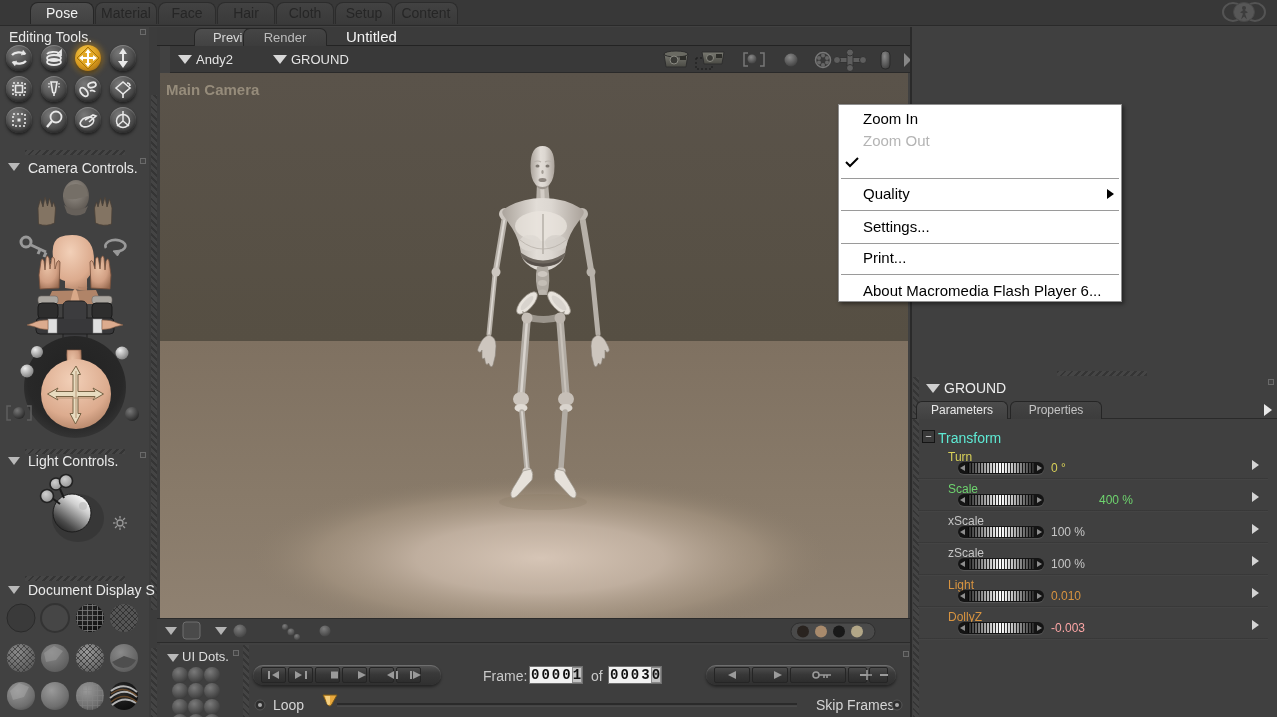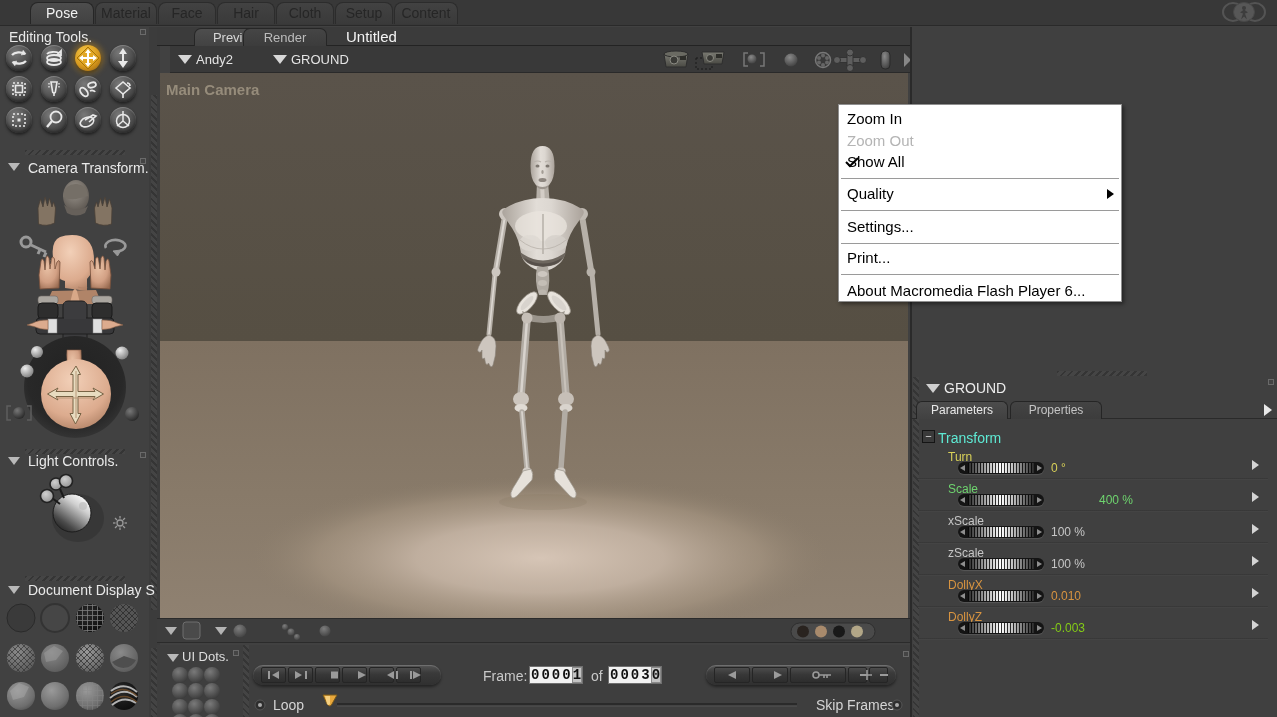--- a/index.html
+++ b/index.html
@@ -36,21 +36,21 @@
 
 
 #vp { position:absolute; left:160px; top:73px; width:748px; height:545px; overflow:hidden;
   background:#5b5347; }
 
 
 #menu { position:absolute; left:838px; top:104px; width:284px; height:198px;
   background:#ffffff; border:1px solid #8f8f8f; box-shadow:2px 2px 4px rgba(0,0,0,0.45);
   z-index:50; }
 .mi { position:absolute; left:0; width:282px; height:22px; color:#000; font-size:15px;
-  line-height:22px; padding-left:8px; white-space:nowrap; }
+  line-height:22px; padding-left:24px; white-space:nowrap; }
 .mi.dis { color:#b4b4b4; }
 .msep { position:absolute; left:2px; width:278px; height:1px; background:#9a9a9a; }
 
 
 .plabel { position:absolute; font-size:12px; }
 .pval { position:absolute; font-size:12px; }
 .dial { position:absolute; width:86px; height:12px; border-radius:6px; background:#141414;
   box-shadow:0 1px 1px rgba(255,255,255,0.12); }
 .dial .ribs { position:absolute; left:10px; top:1px; width:66px; height:10px;
   background:
@@ -217,21 +217,21 @@
             <line x1="13" y1="14" x2="7" y2="19"></line>
             <line x1="13" y1="14" x2="19" y2="19"></line>
           </g>
         </svg>
   </div>
 </div>
 
 <div class="hsep" style="left:25px; top:150px; width:100px;"></div>
 
 <div class="tri" style="left:8px; top:163px;"></div>
-<div class="ltitle" style="left:28px; top:160px;">Camera Transform.</div>
+<div class="ltitle" style="left:28px; top:160px;">Camera Controls.</div>
 <div class="sqico" style="left:140px; top:158px;"></div>
 <div id="cam-controls">
 <svg class="abs" style="left:0; top:175px;" width="150" height="270" viewBox="0 0 150 270">
   <defs>
     <radialGradient id="fleshg" cx="0.4" cy="0.35" r="0.75">
       <stop offset="0" stop-color="#e8c0a4"></stop>
             <stop offset="0.6" stop-color="#d2a084"></stop>
             <stop offset="1" stop-color="#9a6c52"></stop>
     </radialGradient>
     <radialGradient id="fleshg2" cx="0.45" cy="0.3" r="0.8">
@@ -780,46 +780,45 @@
     <div class="plabel" style="left:36px; top:519px; color:#c6c6c6;">zScale</div>
     <div class="dial" style="left:46px; top:531px;">
           <div class="ribs"></div>
           <div class="la"></div>
           <div class="ra"></div>
         </div>
     <div class="pval" style="left:139px; top:530px; color:#c6c6c6;">100 %</div>
     <div class="rowarr" style="left:340px; top:529px;"></div>
     <div class="rowsep" style="top:547px; left:6px; width:350px;"></div>
 
-    <div class="plabel" style="left:36px; top:551px; color:#d89440;">DollyX</div>
+    <div class="plabel" style="left:36px; top:551px; color:#d89440;">Light</div>
     <div class="dial" style="left:46px; top:563px;">
           <div class="ribs"></div>
           <div class="la"></div>
           <div class="ra"></div>
         </div>
     <div class="pval" style="left:139px; top:562px; color:#d89440;">0.010</div>
     <div class="rowarr" style="left:340px; top:561px;"></div>
     <div class="rowsep" style="top:579px; left:6px; width:350px;"></div>
 
     <div class="plabel" style="left:36px; top:583px; color:#d89440;">DollyZ</div>
     <div class="dial" style="left:46px; top:595px;">
           <div class="ribs"></div>
           <div class="la"></div>
           <div class="ra"></div>
         </div>
-    <div class="pval" style="left:139px; top:594px; color:#84cc16;">-0.003</div>
+    <div class="pval" style="left:139px; top:594px; color:#fca5a5;">-0.003</div>
     <div class="rowarr" style="left:340px; top:593px;"></div>
     <div class="rowsep" style="top:611px; left:6px; width:350px;"></div>
   </div>
 </div>
 
 <div id="menu">
   <div class="mi" style="top:3px;">Zoom In</div>
   <div class="mi dis" style="top:24.5px;">Zoom Out</div>
-  <div class="mi" style="top:46px;">Show All</div>
   <svg class="abs" style="left:6px; top:52px;" width="14" height="11" viewBox="0 0 14 11">
     <path d="M1 5 l4 4 l8 -8" stroke="#000" stroke-width="2" fill="none"></path>
   </svg>
   <div class="msep" style="top:72.5px;"></div>
   <div class="mi" style="top:78px;">Quality</div>
   <div class="abs" style="left:268px; top:84px; width:0; height:0; border-top:5px solid transparent; border-bottom:5px solid transparent; border-left:7px solid #000;"></div>
   <div class="msep" style="top:105px;"></div>
   <div class="mi" style="top:111px;">Settings...</div>
   <div class="msep" style="top:137.5px;"></div>
   <div class="mi" style="top:142px;">Print...</div>

